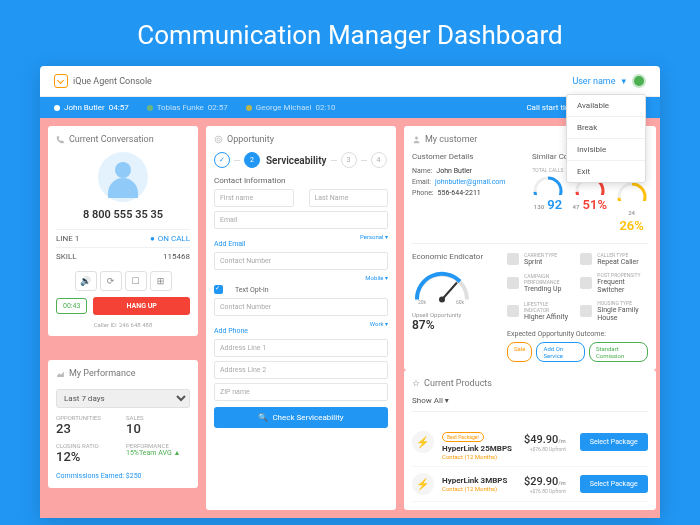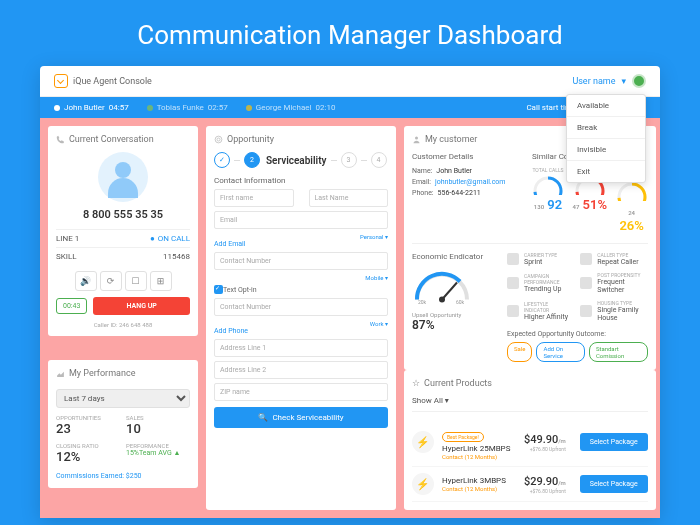--- a/index.html
+++ b/index.html
@@ -49,21 +49,21 @@
 .step{width:16px;height:16px;border-radius:50%;border:1px solid #ddd;display:flex;align-items:center;justify-content:center;font-size:7px;color:#aaa}
 .step.done{border-color:#2196f3;color:#2196f3}
 .step.active{background:#2196f3;color:#fff;border-color:#2196f3}
 .step-line{flex:0 0 6px;height:1px;background:#ddd}
 .step-label{font-size:10px;color:#333;font-weight:600;margin-left:2px}
 .form-h{font-size:8px;color:#666;margin:6px 0 4px}
 .frow{display:flex;gap:15px;margin-bottom:4px}
 .finput{flex:1;border:1px solid #e5e5e5;border-radius:2px;padding:4px 5px;font-size:7px;color:#aaa;background:#fff;min-width:0}
 .flink{font-size:6px;color:#2196f3;text-align:right}
 .addlink{font-size:7px;color:#2196f3;margin-bottom:4px}
-.chk{display:flex;align-items:center;gap:0;font-size:7px;color:#666;margin:4px 0}
+.chk{display:flex;align-items:center;gap:12px;font-size:7px;color:#666;margin:4px 0}
 .chkbox{width:9px;height:9px;background:#2196f3;border-radius:2px;position:relative}
 .chkbox::after{content:"✓";color:#fff;font-size:6px;position:absolute;left:1px;top:-1px}
 .check-btn{background:#2196f3;color:#fff;font-size:8px;padding:6px;border-radius:3px;text-align:center;margin-top:6px;display:flex;align-items:center;justify-content:center;gap:4px}
 .right-col{display:flex;flex-direction:column;gap:0}
 .cust-top{display:grid;grid-template-columns:110px 1fr;gap:10px}
 .cust-h{font-size:8px;color:#666;margin-bottom:6px}
 .detail{font-size:7px;color:#666;margin-bottom:3px}
 .detail .v{color:#333;margin-left:4px}
 .email-v{color:#2196f3!important}
 .gauges{display:flex;gap:6px}
@@ -87,21 +87,21 @@
 .tags{display:flex;gap:4px;margin-top:4px}
 .tag{font-size:6px;padding:2px 6px;border-radius:8px;border:1px solid}
 .tag.sale{color:#ff9800;border-color:#ff9800}
 .tag.addon{color:#2196f3;border-color:#2196f3}
 .tag.std{color:#4caf50;border-color:#4caf50}
 .prod-filter{font-size:8px;color:#555;margin-bottom:6px;padding-bottom:6px;border-bottom:1px solid #f0f0f0}
 .product{display:flex;align-items:center;gap:8px;padding:6px 0;border-bottom:1px solid #f5f5f5}
 .prod-icon{width:22px;height:22px;background:#f5f5f5;border-radius:50%;display:flex;align-items:center;justify-content:center;font-size:11px}
 .prod-info{flex:1}
 .prod-badge{font-size:5px;color:#ff9800;border:1px solid #ff9800;padding:1px 4px;border-radius:6px;display:inline-block;margin-bottom:2px}
-.prod-name{font-size:8px;color:#333;font-weight:400}
+.prod-name{font-size:8px;color:#333;font-weight:700}
 .prod-sub{font-size:6px;color:#ff9800}
 .prod-price{text-align:right;margin-right:6px}
 .prod-price .p{font-size:11px;color:#333;font-weight:500}
 .prod-price .p small{font-size:6px;color:#999}
 .prod-price .u{font-size:5px;color:#aaa}
 .select-btn{background:#2196f3;color:#fff;font-size:7px;padding:5px 10px;border-radius:3px}
 </style>
 </head>
 <body>
 

